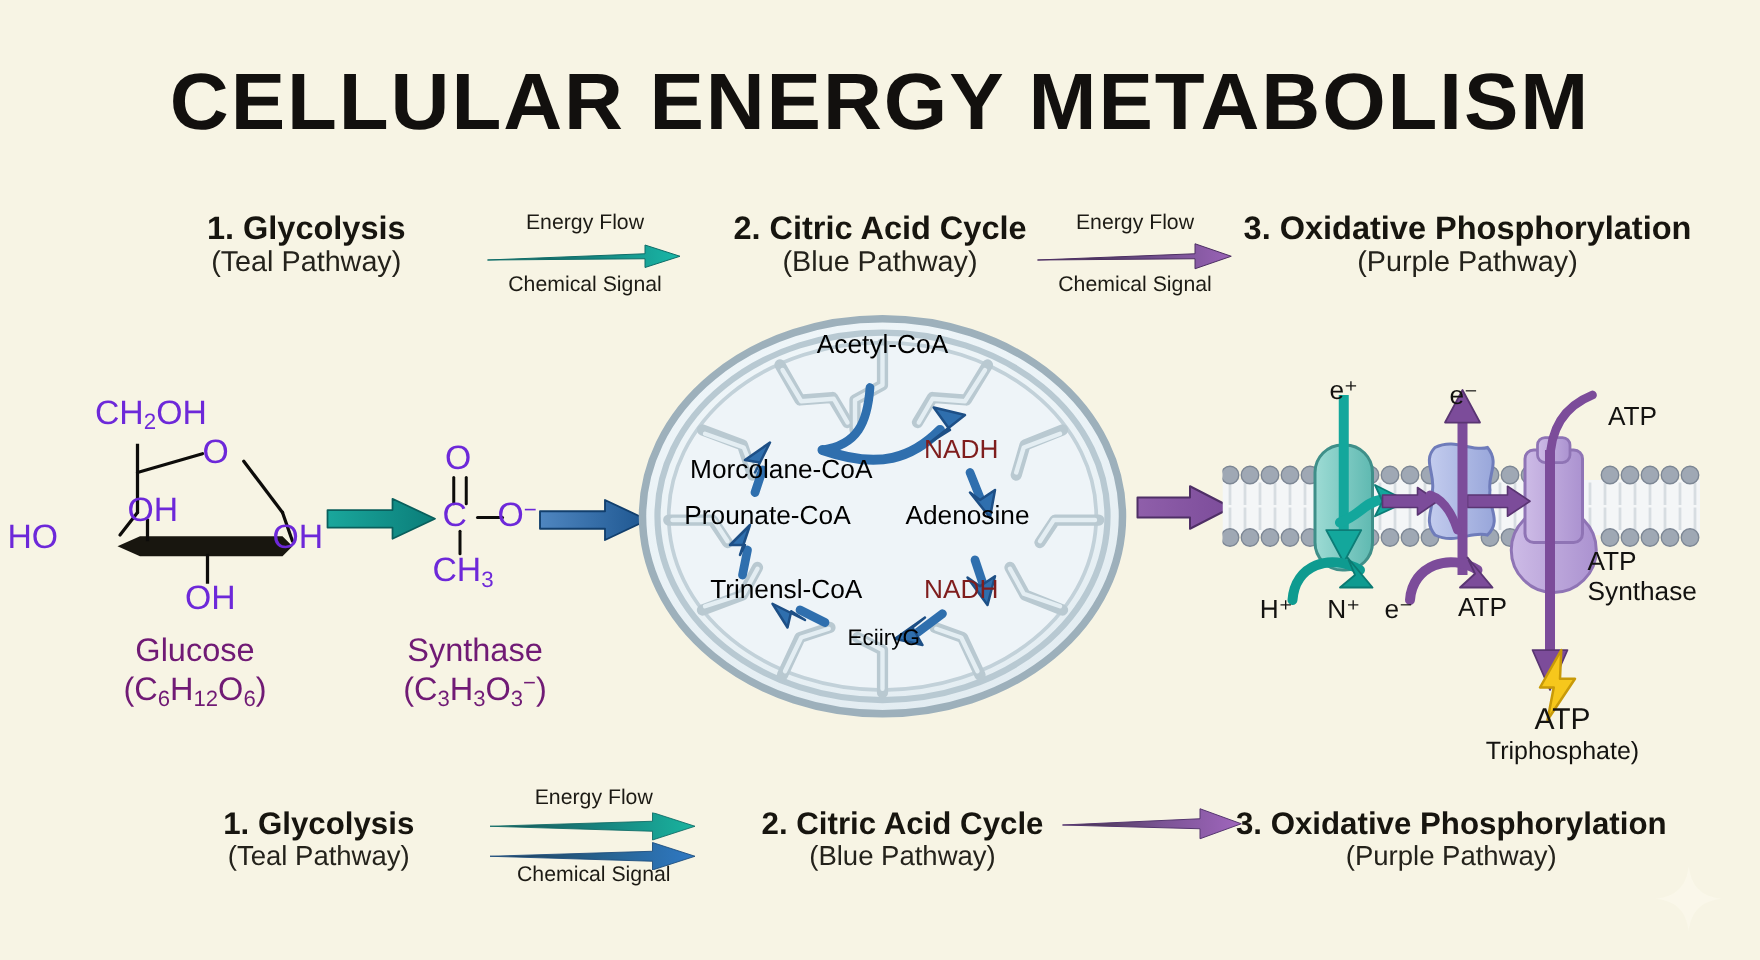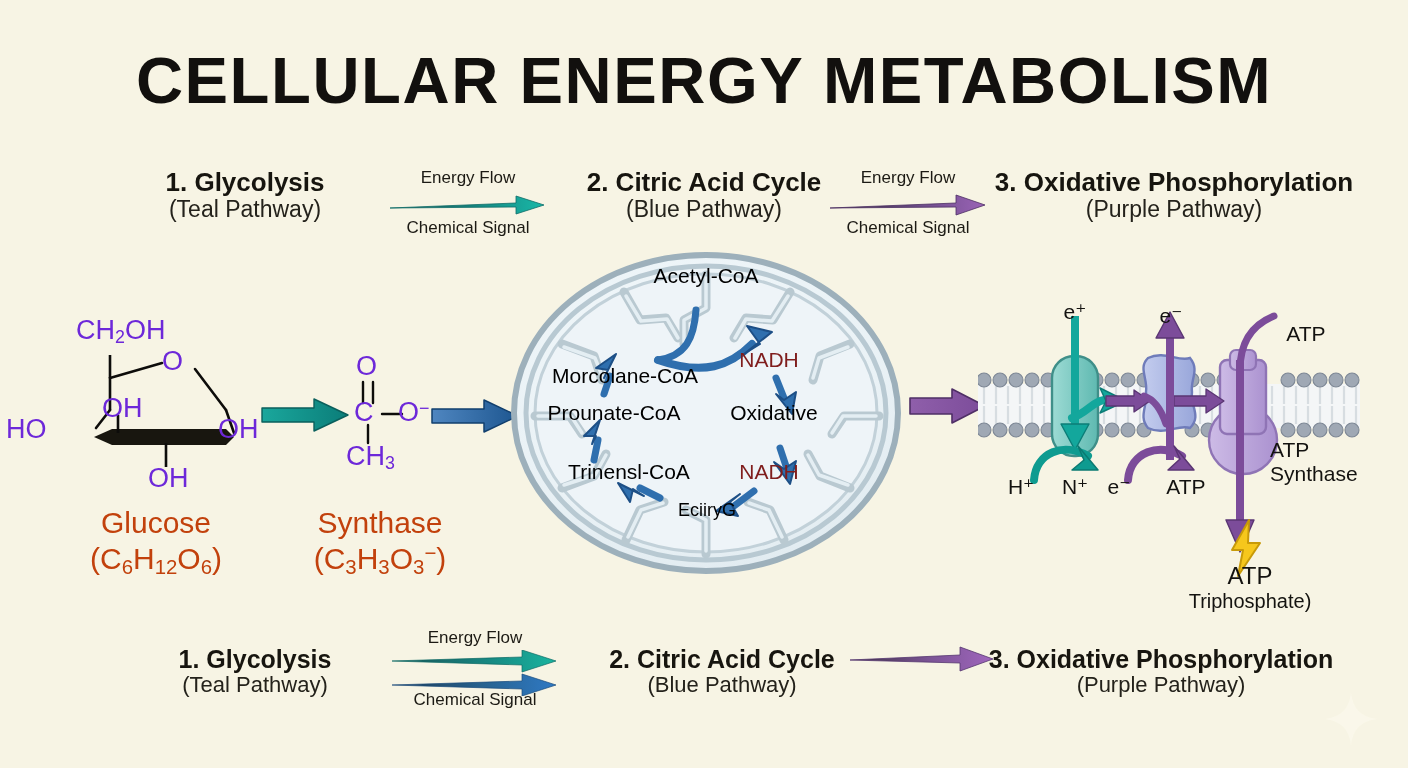--- a/index.html
+++ b/index.html
@@ -38,21 +38,21 @@
   
   .conn-lab{
     font-family:"Liberation Sans Narrow","Liberation Sans",sans-serif;
     font-size:17px;color:#1c1a14;text-align:center;white-space:nowrap;
   }
 
   
   .mol-cap{
     text-align:center;line-height:1.2;
     font-family:"Liberation Sans","DejaVu Sans",sans-serif;
-    font-size:30px;color:#c2410c;white-space:nowrap;
+    font-size:26px;color:#701a75;white-space:nowrap;
   }
   .mol-cap sub{font-size:0.68em;vertical-align:-0.25em;}
   .mol-cap sup{font-size:0.68em;vertical-align:0.45em;}
 
   
   .chem{
     font-family:"Liberation Sans","DejaVu Sans",sans-serif;
     font-size:27px;color:#6d28d9;white-space:nowrap;
   }
   .chem sub{font-size:0.66em;vertical-align:-0.25em;}
@@ -298,21 +298,21 @@
         <path d="M86,212 L90,192"></path>
         <path d="M96,146 L102,128"></path>
       </g>
       <path d="M84,196 L92,172 L76,188 L88,188 Z" fill="#2f6fae" stroke="#1d4f86" stroke-width="2" stroke-linejoin="round"></path>
       <path d="M96,130 L108,106 L88,120 L100,122 Z" fill="#2f6fae" stroke="#1d4f86" stroke-width="2" stroke-linejoin="round"></path>
     </svg>
 
     
     <div class="cyc-lab abs" style="left:108px;top:16px;width:180px;">Acetyl-CoA</div>
     <div class="cyc-lab nadh abs" style="left:196px;top:100px;width:130px;">NADH</div>
-    <div class="cyc-lab abs" style="left:184px;top:153px;width:164px;">Oxidative</div>
+    <div class="cyc-lab abs" style="left:184px;top:153px;width:164px;">Adenosine</div>
     <div class="cyc-lab nadh abs" style="left:196px;top:212px;width:130px;">NADH</div>
     <div class="cyc-lab small abs" style="left:144px;top:252px;width:110px;">EciiryG</div>
     <div class="cyc-lab abs" style="left:36px;top:212px;width:170px;">Trinensl-CoA</div>
     <div class="cyc-lab abs" style="left:16px;top:153px;width:180px;">Prounate-CoA</div>
     <div class="cyc-lab abs" style="left:22px;top:116px;width:190px;">Morcolane-CoA</div>
   </div>
 
   <svg class="abs" style="left:908px;top:385px;" width="80" height="42" viewBox="0 0 80 42">
     <defs>
       <linearGradient id="gPurpBlock" x1="0" y1="0" x2="1" y2="0">

